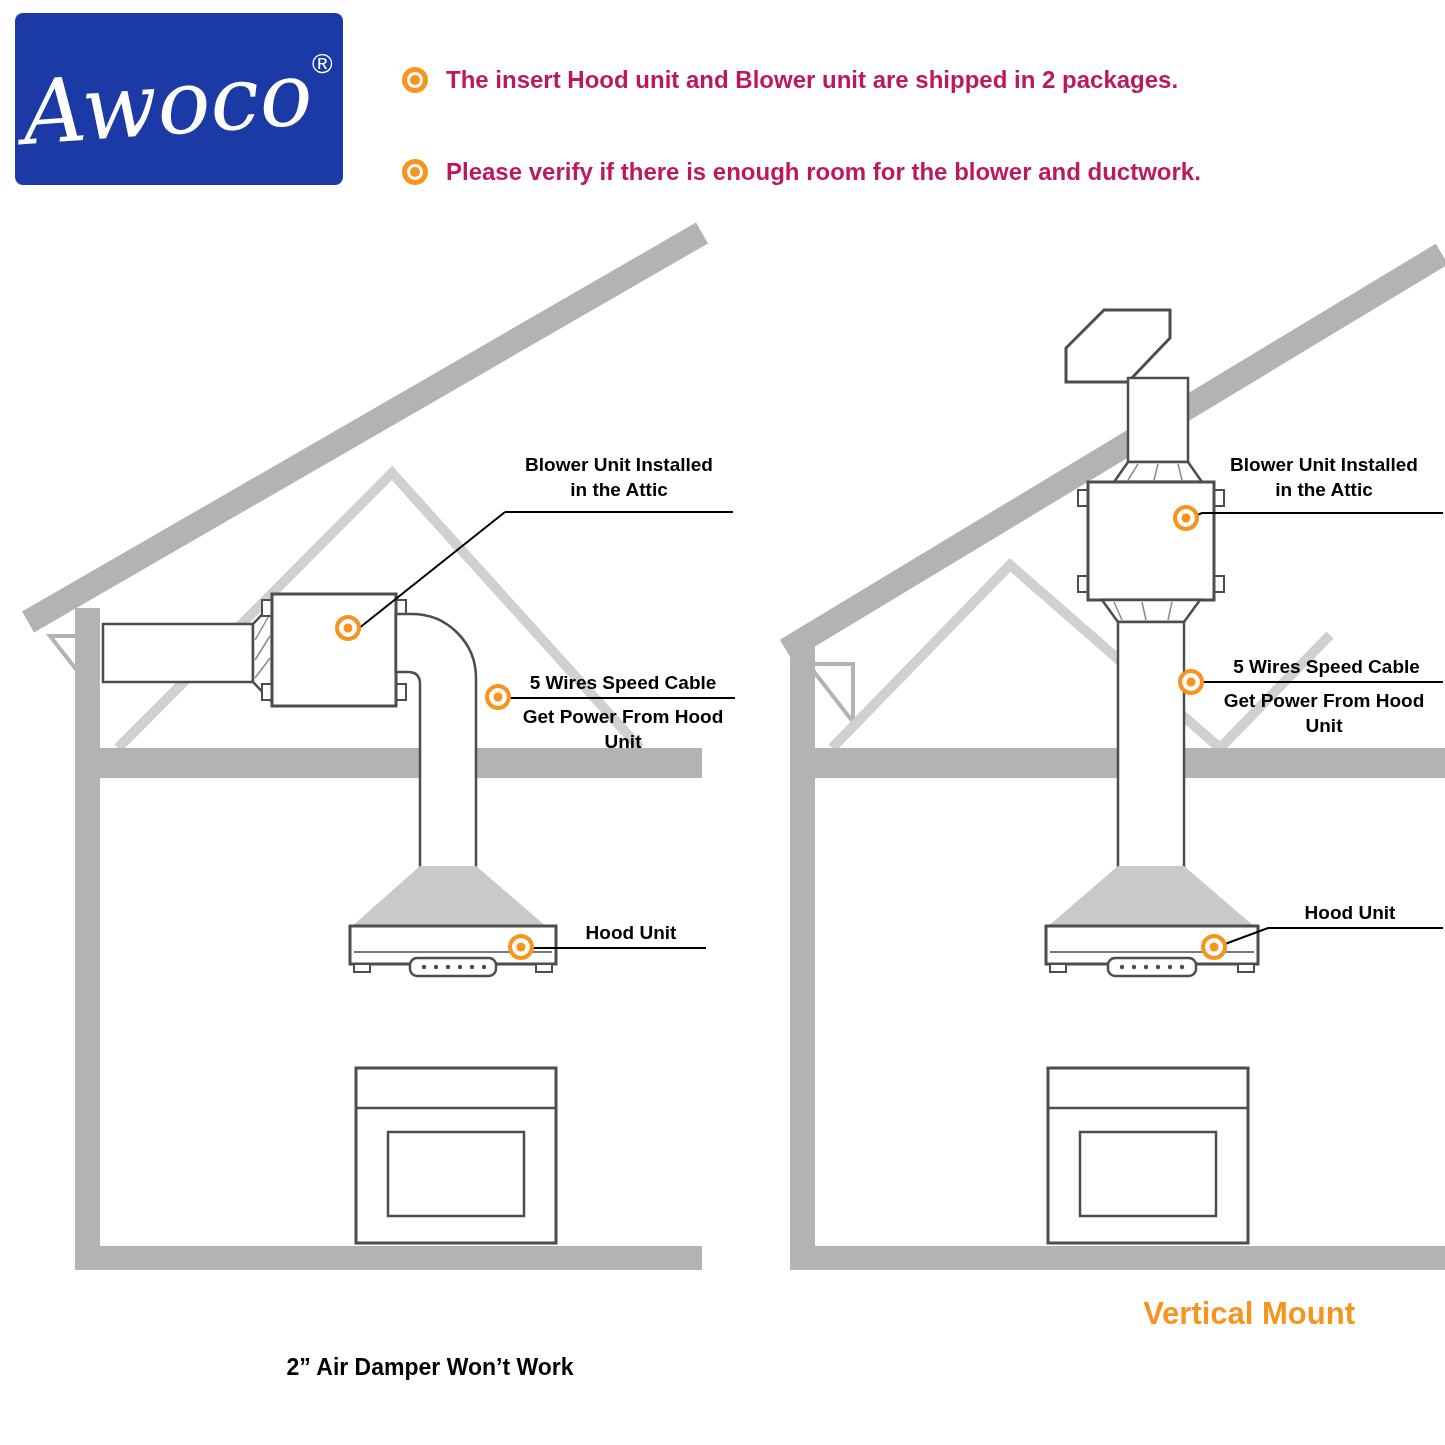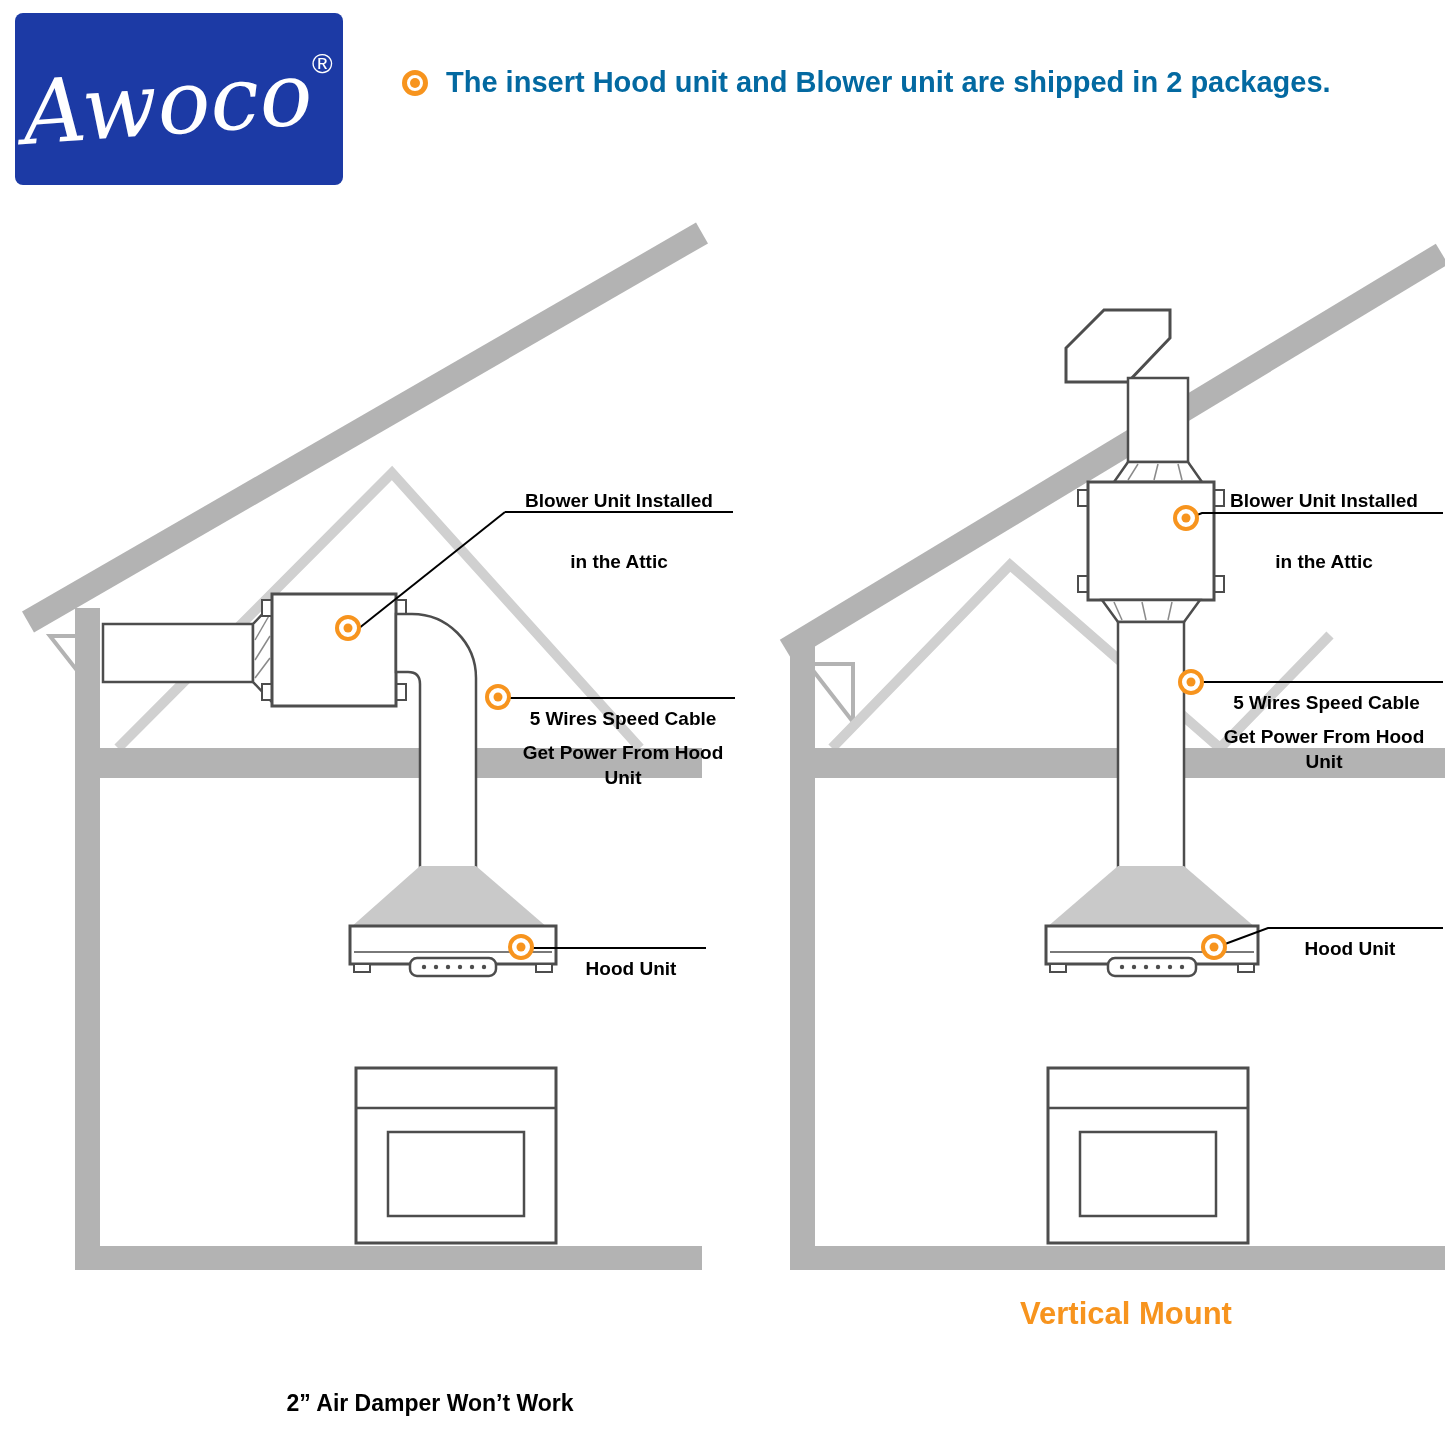--- a/index.html
+++ b/index.html
@@ -1,47 +1,51 @@
 <!DOCTYPE html>
 <html><head>
 <meta charset="utf-8">
 <style>
   html,body{margin:0;padding:0;background:#fff;}
   .canvas{position:relative;width:1445px;height:1445px;background:#fff;
           font-family:"Liberation Sans",sans-serif;overflow:hidden;}
   .logo{position:absolute;left:15px;top:13px;width:328px;height:172px;
         background:#1c3aa5;border-radius:8px;}
   .note{position:absolute;left:402px;display:flex;align-items:center;gap:18px;
-        font-size:29px;font-weight:bold;color:#0369a1;white-space:nowrap;}
+        font-size:24px;font-weight:bold;color:#be185d;white-space:nowrap;}
   .bullseye{width:16px;height:16px;border:5px solid #F7941E;border-radius:50%;
             position:relative;flex:0 0 auto;}
   .bullseye::after{content:"";position:absolute;left:50%;top:50%;width:10px;height:10px;
             margin:-5px 0 0 -5px;border-radius:50%;background:#F7941E;}
   .art{position:absolute;left:0;top:0;}
   .lbl{position:absolute;font-weight:bold;color:#000;text-align:center;}
   .lbl-s{font-size:19px;line-height:25px;}
   .caption{font-size:31px;color:#F7941E;}
   .warning{font-size:23px;line-height:31px;}
-  .lbl span{display:block;margin-top:36px;}
+  .lbl span{display:block;}
 </style>
 </head>
 <body>
 
 <div class="canvas">
 
   <div class="logo">
     <svg width="328" height="172" viewBox="0 0 328 172">
       <text x="152" y="120" text-anchor="middle" font-family="DejaVu Serif, serif" font-style="italic" font-size="88" fill="#ffffff" transform="rotate(-4 164 86)">Awoco</text>
       <text x="297" y="60" font-size="28" fill="#ffffff">®</text>
     </svg>
   </div>
 
   <div class="note" style="top:66px;">
     <span class="bullseye"></span>
     <span>The insert Hood unit and Blower unit are shipped in 2 packages.</span>
+  </div>
+  <div class="note" style="top:158px;">
+    <span class="bullseye"></span>
+    <span>Please verify if there is enough room for the blower and ductwork.</span>
   </div>
 
   <svg class="art" width="1445" height="1445" viewBox="0 0 1445 1445">
     <defs>
       <g id="bullseye-marker">
         <circle r="11" fill="#ffffff" stroke="#F7941E" stroke-width="4"></circle>
         <circle r="4.5" fill="#F7941E"></circle>
       </g>
     </defs>
 
@@ -172,15 +176,15 @@
   </div>
   <div class="lbl lbl-s" style="left:1210px;top:654px;width:233px;">
     <span>5 Wires Speed Cable</span>
   </div>
   <div class="lbl lbl-s" style="left:1203px;top:688px;width:242px;">
     <span>Get Power From Hood Unit</span>
   </div>
   <div class="lbl lbl-s" style="left:1275px;top:900px;width:150px;">
     <span>Hood Unit</span>
   </div>
-  <div class="lbl caption" style="left:926px;top:1296px;width:400px;">Vertical Mount</div>
+  <div class="lbl caption" style="left:955px;top:1296px;width:400px;text-align:right;">Vertical Mount</div>
 
 </div>
 
 </body></html>

